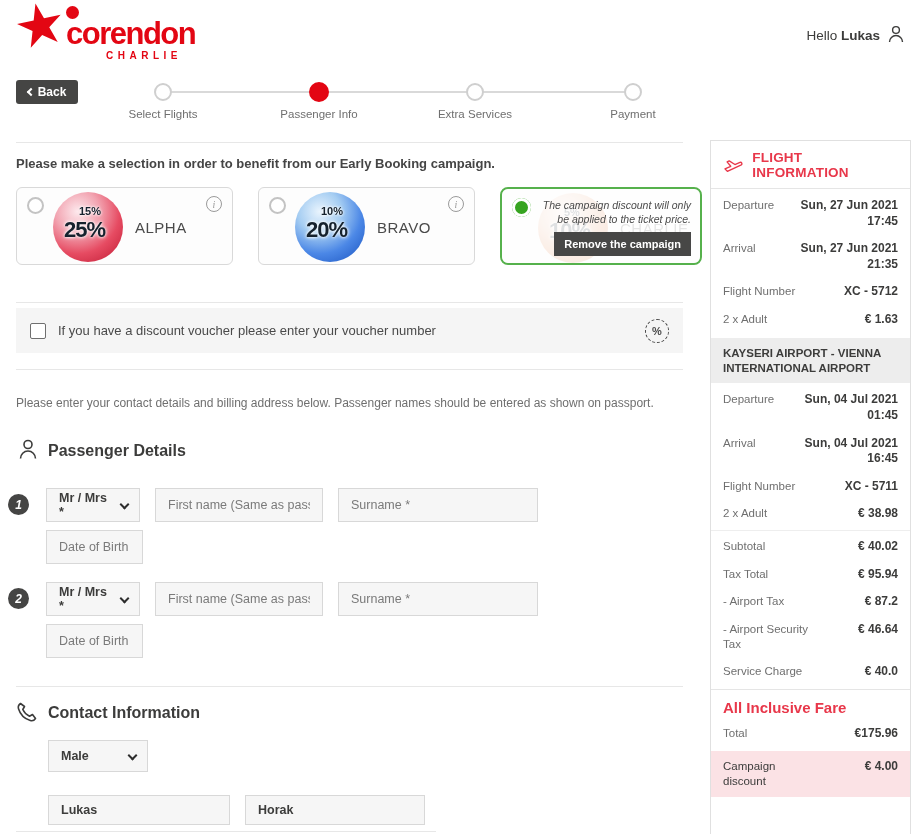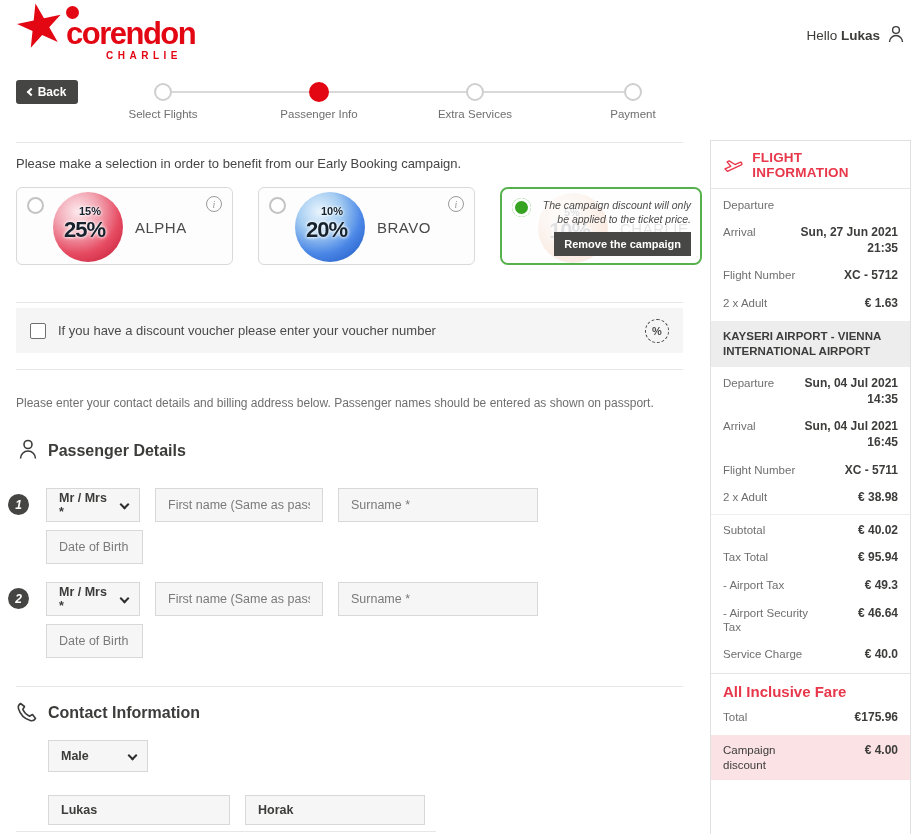--- a/index.html
+++ b/index.html
@@ -27,21 +27,21 @@
     font-weight:700; cursor:pointer; display:flex; align-items:center; justify-content:center; gap:4px; }
   .back-chev { width:6px; height:6px; border-left:2px solid #fff; border-bottom:2px solid #fff; transform:rotate(45deg); display:inline-block; }
   .step-line { left:163px; top:91px; width:470px; height:2px; background:#d9d9d9; }
   .dot { width:18px; height:18px; border-radius:50%; background:#fff; border:2px solid #cfcfcf; }
   .dot.active { width:20px; height:20px; background:#e30613; border:2px solid #e30613; }
   .step-label { width:140px; text-align:center; font-size:11.5px; color:#6f6f6f; top:108px; }
 
   .divider { height:1px; background:#e7e7e7; left:16px; width:667px; }
 
   
-  .intro { left:16px; top:156px; font-size:13px; font-weight:400; color:#454545; }
+  .intro { left:16px; top:156px; font-size:13px; font-weight:700; color:#454545; }
   .cards { left:16px; top:187px; display:flex; gap:25px; }
   .card { position:relative; width:217px; height:78px; border:1px solid #d9d9d9; border-radius:6px; background:#fdfdfd; }
   .card.selected { width:202px; border:2px solid #56b14c; border-radius:8px; }
   .radio { position:absolute; left:10px; top:9px; width:17px; height:17px; border-radius:50%;
     border:2px solid #c3c3c3; background:#fff; }
   .radio.on { border:none; background:#36a420; box-shadow: inset 0 0 0 3px #fff; width:19px; height:19px; }
   .gift { position:absolute; left:36px; top:4px; width:70px; height:70px; border-radius:50%; }
   .gift.red  { background: radial-gradient(circle at 35% 28%, #fde9ed 0%, #f2a5b2 32%, #e64b62 62%, #bd1730 100%); }
   .gift.blue { background: radial-gradient(circle at 35% 28%, #e9f4fd 0%, #a5cdf2 32%, #4b87e6 62%, #1750bd 100%); }
   .gift.orange { background: radial-gradient(circle at 35% 28%, #fdf1e9 0%, #f2c2a5 32%, #e6854b 62%, #bd5517 100%); }
@@ -219,38 +219,39 @@
 <div class="abs sidebar">
   <div class="fi-title">
     <svg width="22" height="15" viewBox="0 0 22 15">
       <path d="M2 11 L8 8.3 4.2 3.8 6.4 2.8 12.3 6.5 17.5 4.3 c1.6-.6 2.9 1.6 1.4 2.6 L4.5 13.5 z" fill="none" stroke="#e8374a" stroke-width="1.4" stroke-linejoin="round"></path>
     </svg>
     <span>FLIGHT INFORMATION</span>
   </div>
 
   <div class="fi-row" style="padding-top:9px;">
     <span class="fi-label">Departure</span>
+    <span class="fi-value">Sun, 27 Jun 2021 17:45</span>
   </div>
   <div class="fi-row">
     <span class="fi-label">Arrival</span>
     <span class="fi-value">Sun, 27 Jun 2021 21:35</span>
   </div>
   <div class="fi-row">
     <span class="fi-label">Flight Number</span>
     <span class="fi-value">XC - 5712</span>
   </div>
   <div class="fi-row" style="padding-bottom:10px;">
     <span class="fi-label">2 x Adult</span>
     <span class="fi-value">€ 1.63</span>
   </div>
 
   <div class="fi-route">KAYSERI AIRPORT - VIENNA INTERNATIONAL AIRPORT</div>
   <div class="fi-row" style="padding-top:9px;">
     <span class="fi-label">Departure</span>
-    <span class="fi-value">Sun, 04 Jul 2021 14:35</span>
+    <span class="fi-value">Sun, 04 Jul 2021 01:45</span>
   </div>
   <div class="fi-row">
     <span class="fi-label">Arrival</span>
     <span class="fi-value">Sun, 04 Jul 2021 16:45</span>
   </div>
   <div class="fi-row">
     <span class="fi-label">Flight Number</span>
     <span class="fi-value">XC - 5711</span>
   </div>
   <div class="fi-row">
@@ -261,21 +262,21 @@
   <div class="fi-row fi-sep-top">
     <span class="fi-label">Subtotal</span>
     <span class="fi-value">€ 40.02</span>
   </div>
   <div class="fi-row">
     <span class="fi-label">Tax Total</span>
     <span class="fi-value">€ 95.94</span>
   </div>
   <div class="fi-row">
     <span class="fi-label">- Airport Tax</span>
-    <span class="fi-value">€ 49.3</span>
+    <span class="fi-value">€ 87.2</span>
   </div>
   <div class="fi-row">
     <span class="fi-label">- Airport Security Tax</span>
     <span class="fi-value">€ 46.64</span>
   </div>
   <div class="fi-row">
     <span class="fi-label">Service Charge</span>
     <span class="fi-value">€ 40.0</span>
   </div>
 

